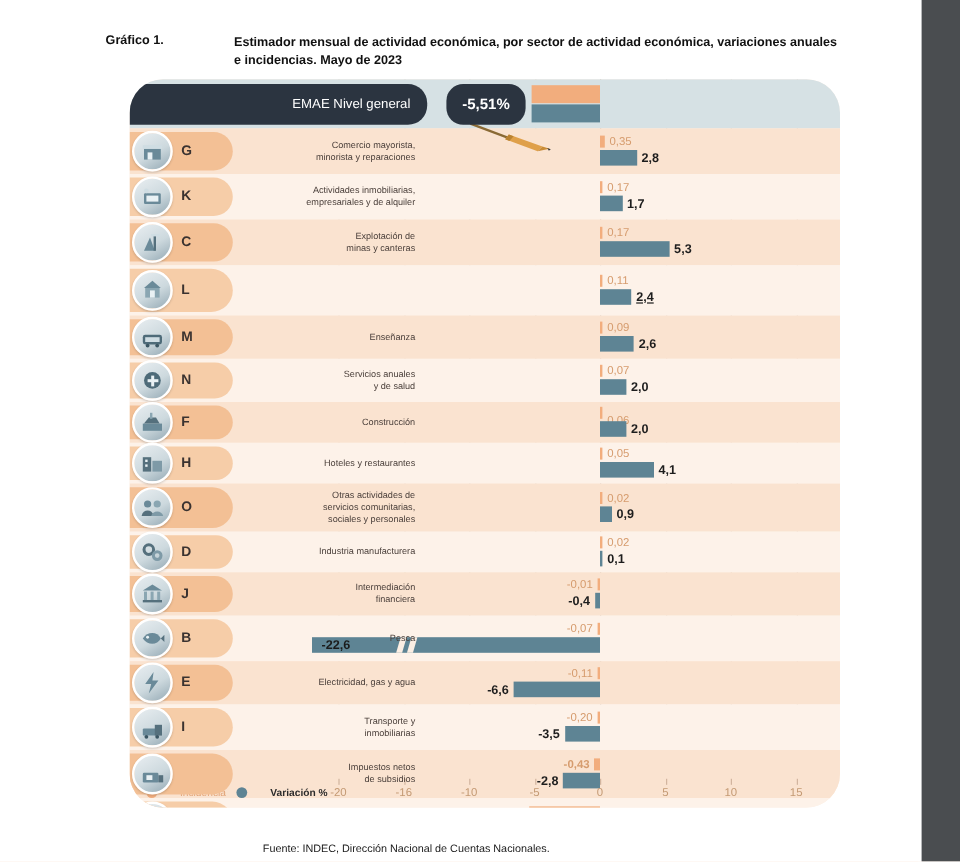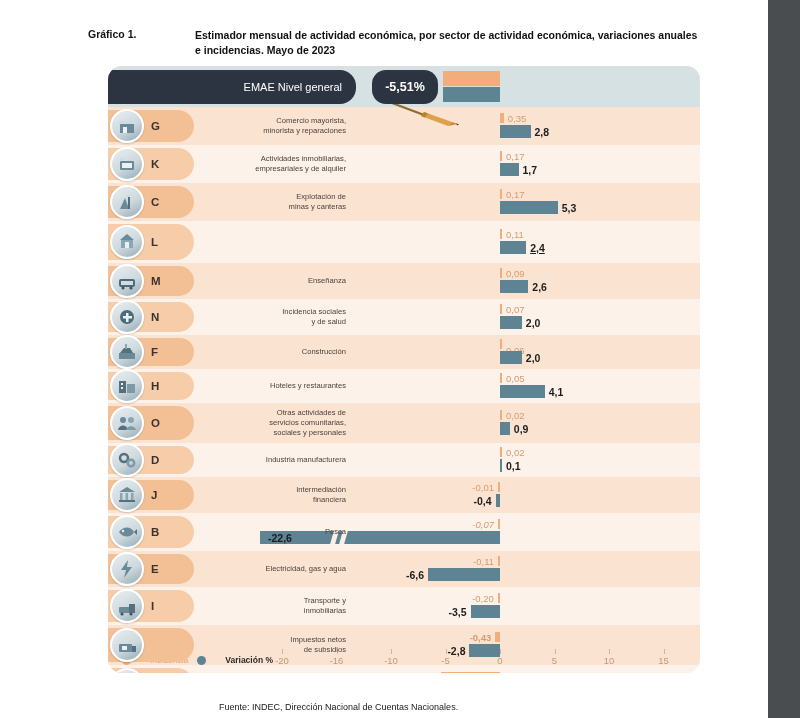--- a/index.html
+++ b/index.html
@@ -13,21 +13,21 @@
   .right-strip-edge{position:absolute;top:0;right:32px;width:3px;height:718px;background:#ffffff;}
 
   
   .title-row{position:absolute;left:88px;top:28px;width:620px;display:flex;}
   .title-label{font-size:10.5px;font-weight:bold;color:#111;white-space:nowrap;width:107px;flex:none;}
   .title-text{font-size:10.5px;font-weight:bold;color:#111;line-height:1.45;width:505px;}
 
   
   .panel{
     position:absolute;left:108px;top:66px;width:592px;height:607px;
-    background:#fbeee3;border-radius:14px;overflow:hidden;
+    background:#fbeee3;border-radius:28px;overflow:hidden;
   }
 
   
   .plot{position:absolute;left:0;top:0;width:592px;height:607px;}
 
   
   .gl{position:absolute;top:0;width:1px;height:583px;background:rgba(192,160,136,.33);}
   .gl.zero{background:rgba(150,115,90,.45);}
 
   
@@ -275,21 +275,21 @@
               <div class="icon-badge">
                 <svg width="22" height="22" viewBox="0 0 22 22">
                   <circle cx="11" cy="11" r="7" fill="#4e6b79"></circle>
                   <rect x="10" y="7" width="2.5" height="9" fill="#e9f1f4"></rect>
                   <rect x="7" y="10" width="9" height="2.5" fill="#e9f1f4"></rect>
                 </svg>
               </div>
             </div>
             <div class="letter-cell" style="position:relative;z-index:3">N</div>
             <div class="label-cell" style="position:relative;z-index:3">
-              <div>Incidencia sociales</div>
+              <div>Servicios anuales</div>
               <div>y de salud</div>
             </div>
           </div>
           <div class="bar inc" style="top: 5px; height: 10px; left: 392px; width: 2px;"></div>
           <div class="bar-val inc" style="top: 5.5px; left: 398px;">0,07</div>
           <div class="bar var" style="top: 17px; height: 13px; left: 392px; width: 21.8px;"></div>
           <div class="bar-val var" style="top: 19px; left: 417.8px;">2,0</div>
         </div>
         <div class="row alt" style="height: 34px;">
           <div class="rowhead">
@@ -418,21 +418,21 @@
                   <circle cx="7" cy="10" r="1.2" fill="#e9f1f4"></circle>
                 </svg>
               </div>
             </div>
             <div class="letter-cell" style="position:relative;z-index:3">B</div>
             <div class="label-cell" style="position:relative;z-index:3">
               <div>Pesca</div>
             </div>
           </div>
           <div class="bar inc" style="top: 6px; height: 10px; left: 390px; width: 2px;"></div>
-          <div class="bar-val inc" style="top: 6.5px; left: 386px; transform: translateX(-100%); font-style: italic;">-0,07</div>
+          <div class="bar-val inc" style="top: 6.5px; left: 386px; transform: translateX(-100%);">-0,07</div>
           <div class="bar var" style="top: 18px; height: 13px; left: 152px; width: 240px;">
             <div class="brk" style="left:72px"></div>
             <div class="brk" style="left:81px"></div>
           </div>
           <div class="bar-val var" style="top: 20px; left: 160px; color: rgb(27, 27, 27);">-22,6</div>
         </div>
         <div class="row alt" style="height: 36px;">
           <div class="rowhead">
             <div class="pill"></div>
             <div class="icon-cell">

